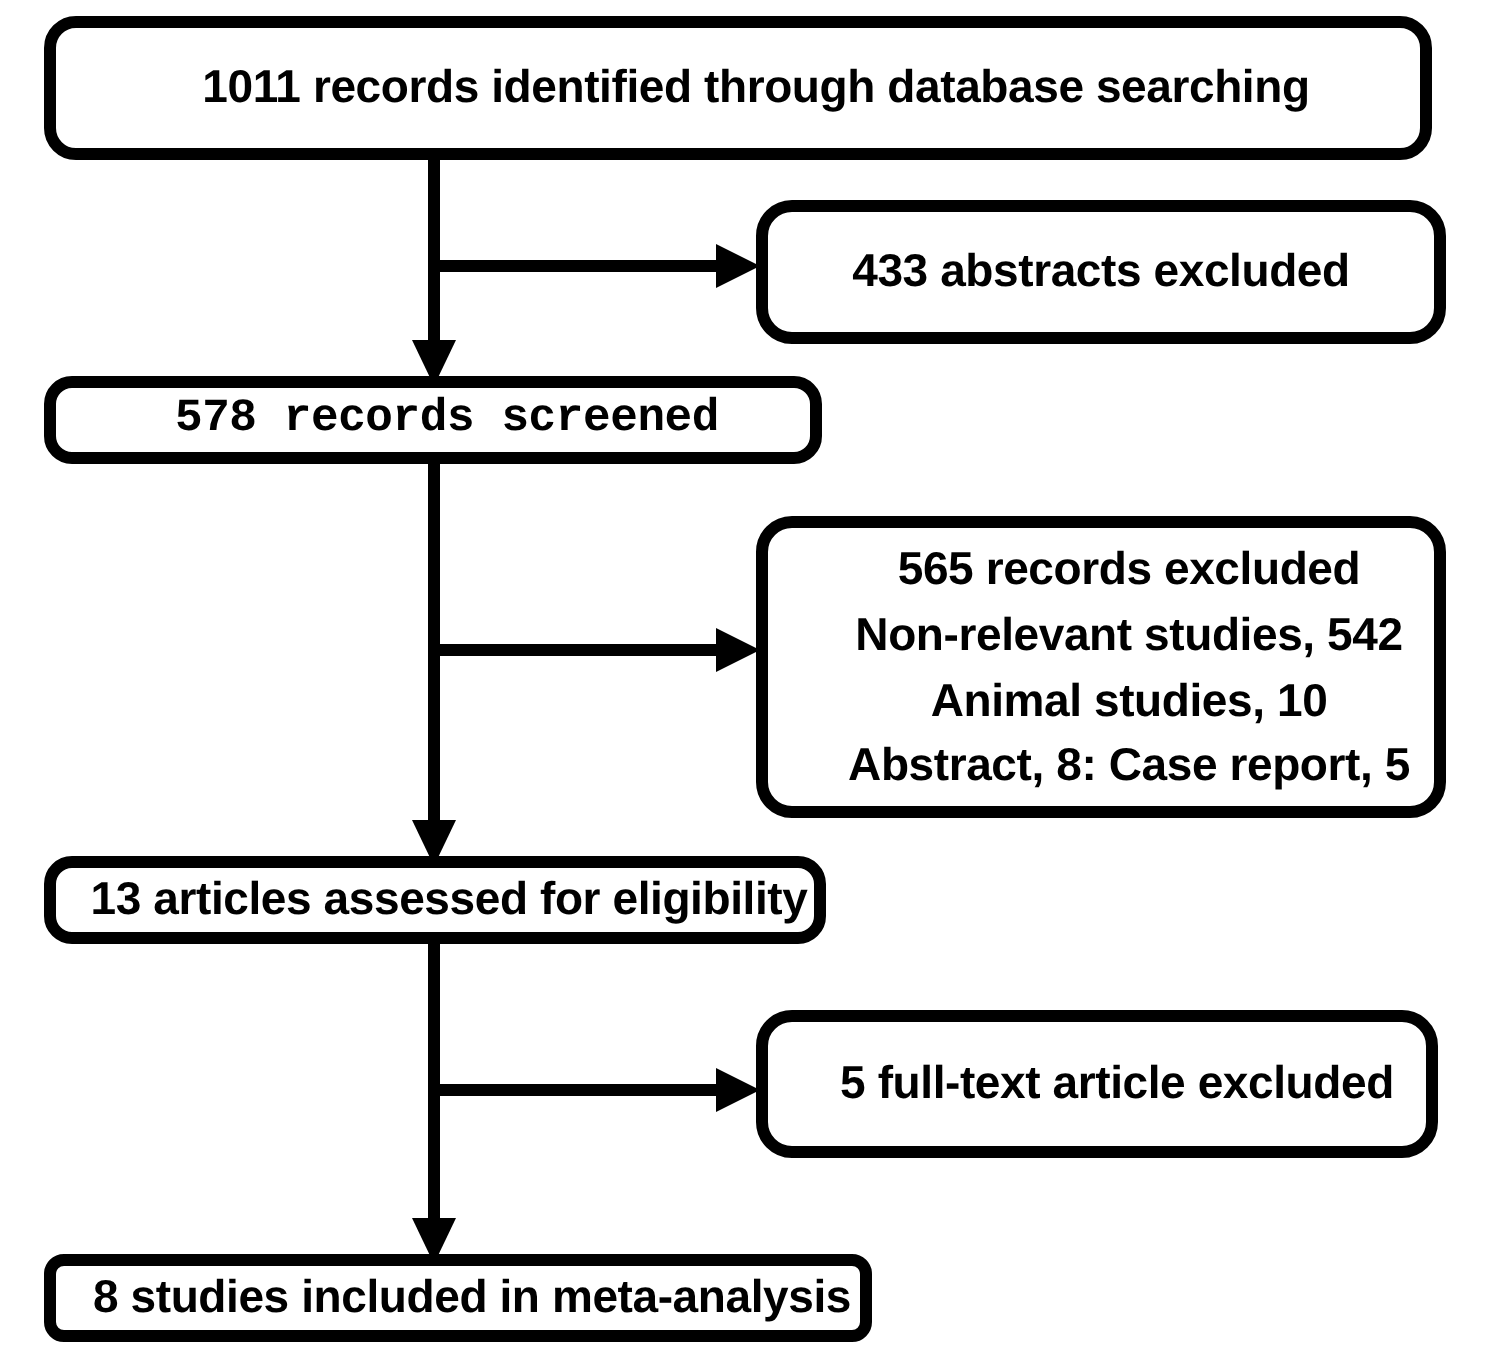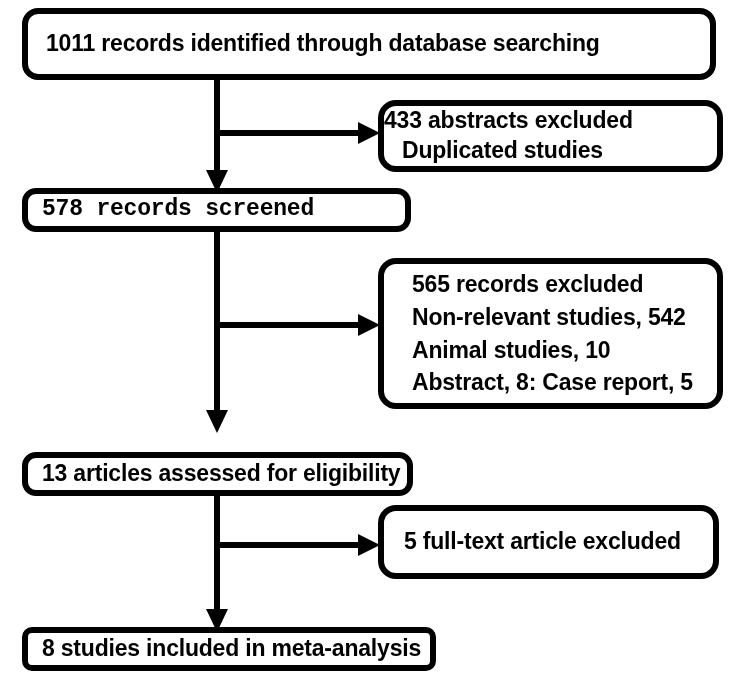--- a/index.html
+++ b/index.html
@@ -25,20 +25,21 @@
   .flow-box {
     position: absolute;
     box-sizing: border-box;
     background: #ffffff;
     border: 6px solid #000000;
     border-radius: 18px;
     display: flex;
     flex-direction: column;
     justify-content: center;
     z-index: 2;
+    text-align: center;
   }
   .flow-box .line {
     color: #000000;
     font-weight: bold;
     font-size: 23px;
     line-height: 1.30;
     white-space: nowrap;
     letter-spacing: -0.2px;
   }
   
@@ -53,21 +54,21 @@
   #box-screened {
     left: 22px;  top: 188px; width: 389px; height: 44px;
     padding-left: 14px; border-radius: 14px; font-family: Liberation Mono, monospace;
   }
   #box-records-excluded {
     left: 378px; top: 258px; width: 345px; height: 151px;
     padding-left: 28px;
   }
   #box-records-excluded .line { line-height: 1.42; }
   #box-assessed {
-    left: 22px;  top: 452px; width: 391px; height: 44px;
+    left: 22px;  top: 428px; width: 391px; height: 44px;
     padding-left: 14px; border-radius: 14px;
   }
   #box-fulltext-excluded {
     left: 378px; top: 505px; width: 341px; height: 74px;
     padding-left: 20px;
   }
   #box-included {
     left: 22px;  top: 627px; width: 414px; height: 44px;
     padding-left: 14px; border-radius: 10px;
   }
@@ -109,21 +110,20 @@
       <polygon points="380,545 358,534 358,556" fill="#000"></polygon>
     </g>
   </svg>
 
   <div class="flow-box" id="box-identified">
     <div class="line">1011 records identified through database searching</div>
   </div>
 
   <div class="flow-box" id="box-abstracts-excluded">
     <div class="line">433 abstracts excluded</div>
-    <div class="line indent">Duplicated studies</div>
   </div>
 
   <div class="flow-box" id="box-screened">
     <div class="line">578 records screened</div>
   </div>
 
   <div class="flow-box" id="box-records-excluded">
     <div class="line">565 records excluded</div>
     <div class="line">Non-relevant studies, 542</div>
     <div class="line">Animal studies, 10</div>

